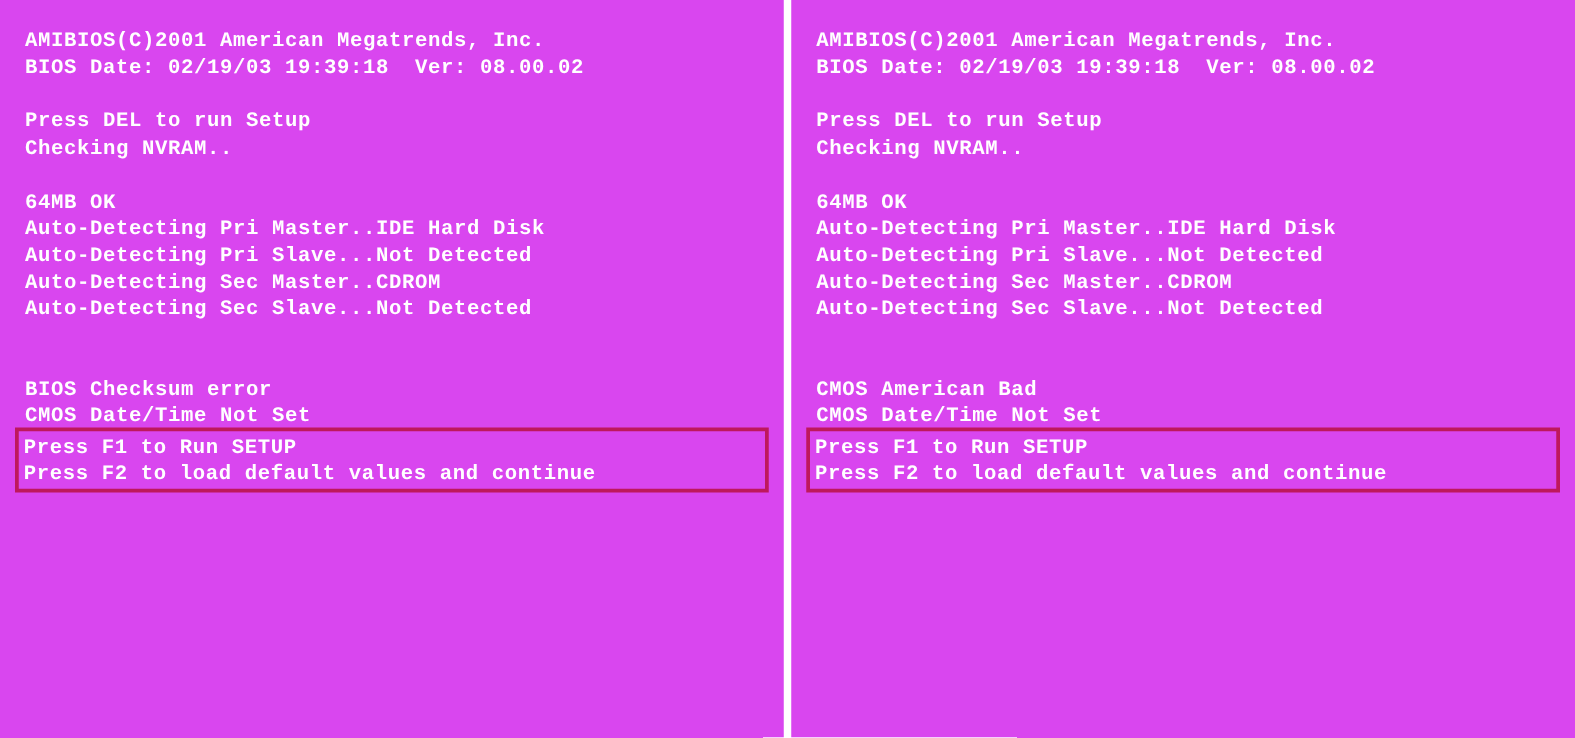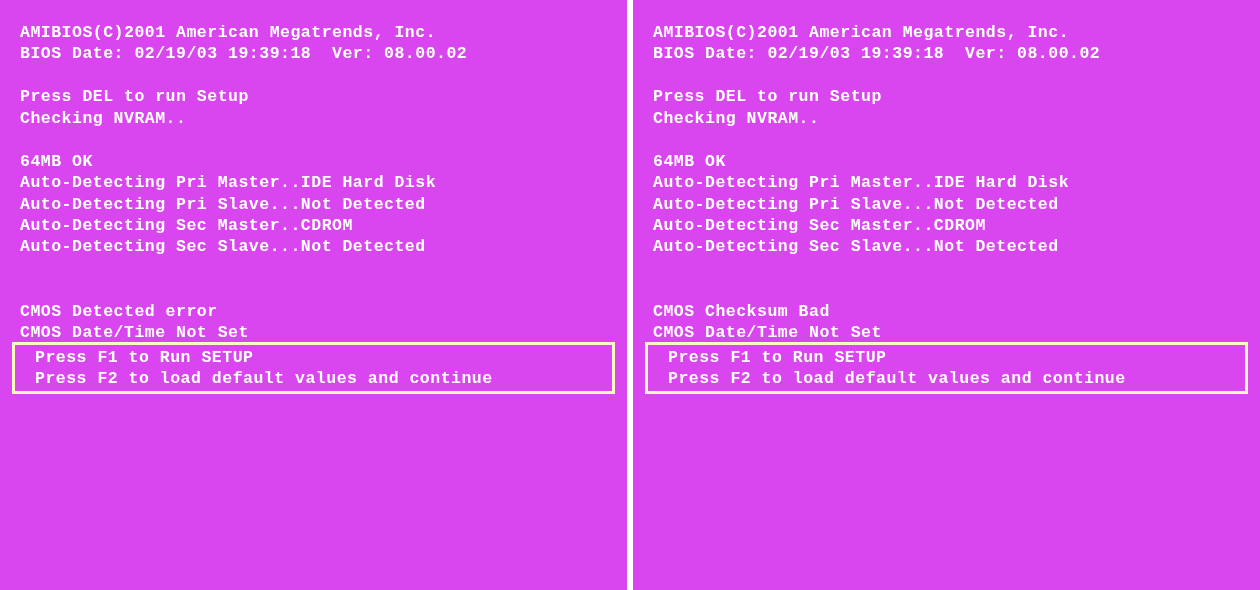--- a/index.html
+++ b/index.html
@@ -26,22 +26,22 @@
       font-weight: bold;
       letter-spacing: 0.5px;
       position: relative;
       overflow: hidden;
     }
     .bios-line {
       white-space: pre;
       min-height: 21px;
     }
     .highlight-box {
-      border: 3px solid #fef9c3;
-      padding: 2px 16px;
+      border: 3px solid #be185d;
+      padding: 2px 0;
       margin-left: -8px;
       margin-right: -8px;
       margin-top: -2px;
     }
     .highlight-box .bios-line {
       padding-left: 4px;
     }
   </style>
 </head>
 <body>
@@ -53,21 +53,21 @@
   <div class="bios-line">Press DEL to run Setup</div>
   <div class="bios-line">Checking NVRAM..</div>
   <div class="bios-line"> </div>
   <div class="bios-line">64MB OK</div>
   <div class="bios-line">Auto-Detecting Pri Master..IDE Hard Disk</div>
   <div class="bios-line">Auto-Detecting Pri Slave...Not Detected</div>
   <div class="bios-line">Auto-Detecting Sec Master..CDROM</div>
   <div class="bios-line">Auto-Detecting Sec Slave...Not Detected</div>
   <div class="bios-line"> </div>
   <div class="bios-line"> </div>
-  <div class="bios-line">CMOS Detected error</div>
+  <div class="bios-line">BIOS Checksum error</div>
   <div class="bios-line">CMOS Date/Time Not Set</div>
   <div class="highlight-box">
     <div class="bios-line">Press F1 to Run SETUP</div>
     <div class="bios-line">Press F2 to load default values and continue</div>
   </div>
 </div>
 
 <div class="bios-screen">
   <div class="bios-line">AMIBIOS(C)2001 American Megatrends, Inc.</div>
   <div class="bios-line">BIOS Date: 02/19/03 19:39:18  Ver: 08.00.02</div>
@@ -75,19 +75,19 @@
   <div class="bios-line">Press DEL to run Setup</div>
   <div class="bios-line">Checking NVRAM..</div>
   <div class="bios-line"> </div>
   <div class="bios-line">64MB OK</div>
   <div class="bios-line">Auto-Detecting Pri Master..IDE Hard Disk</div>
   <div class="bios-line">Auto-Detecting Pri Slave...Not Detected</div>
   <div class="bios-line">Auto-Detecting Sec Master..CDROM</div>
   <div class="bios-line">Auto-Detecting Sec Slave...Not Detected</div>
   <div class="bios-line"> </div>
   <div class="bios-line"> </div>
-  <div class="bios-line">CMOS Checksum Bad</div>
+  <div class="bios-line">CMOS American Bad</div>
   <div class="bios-line">CMOS Date/Time Not Set</div>
   <div class="highlight-box">
     <div class="bios-line">Press F1 to Run SETUP</div>
     <div class="bios-line">Press F2 to load default values and continue</div>
   </div>
 </div>
 
 </body></html>

